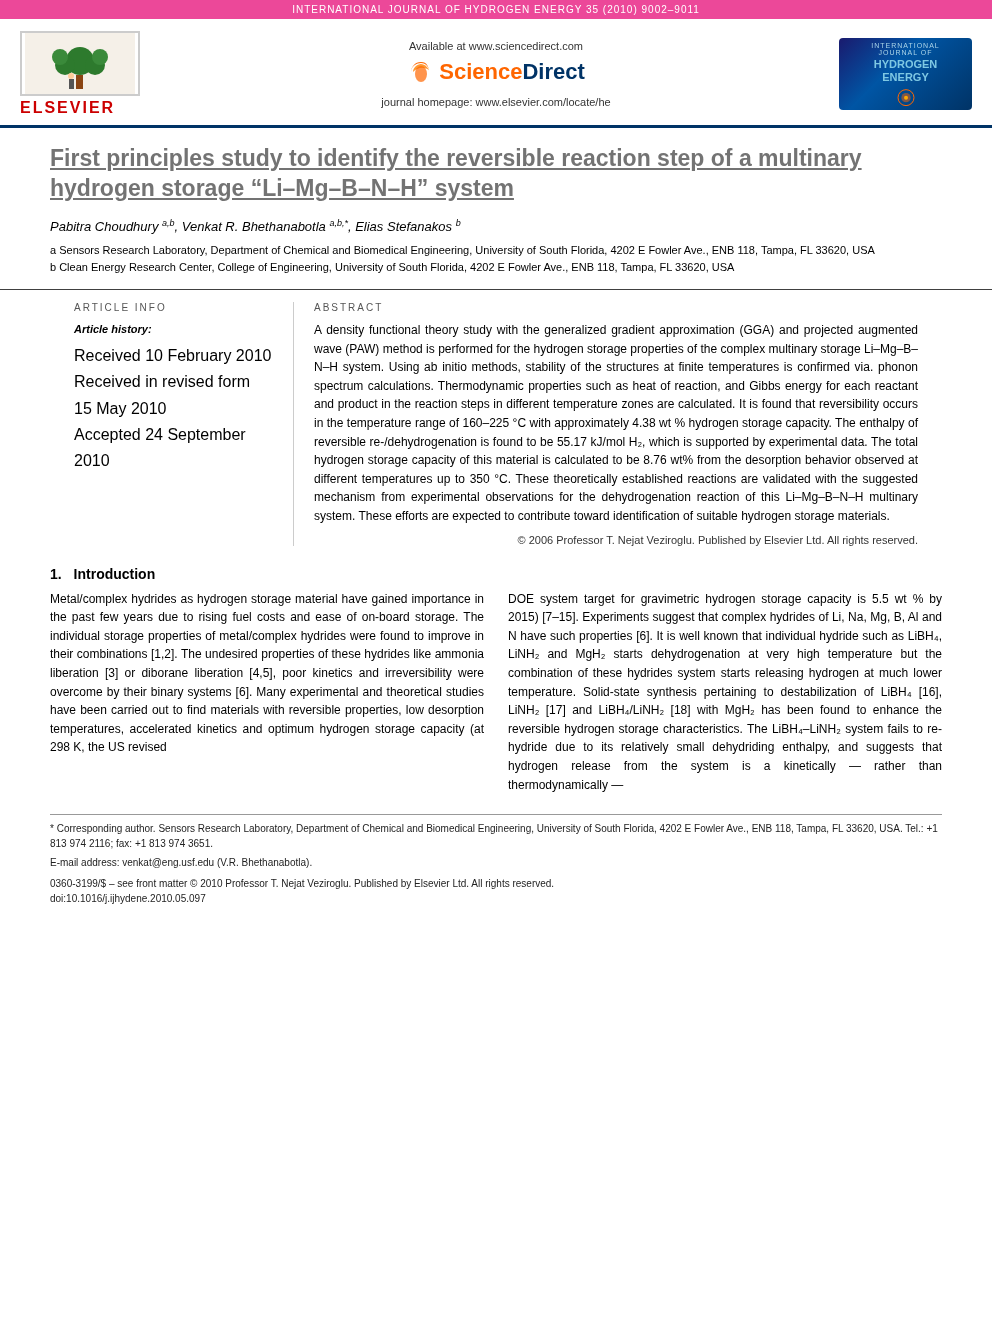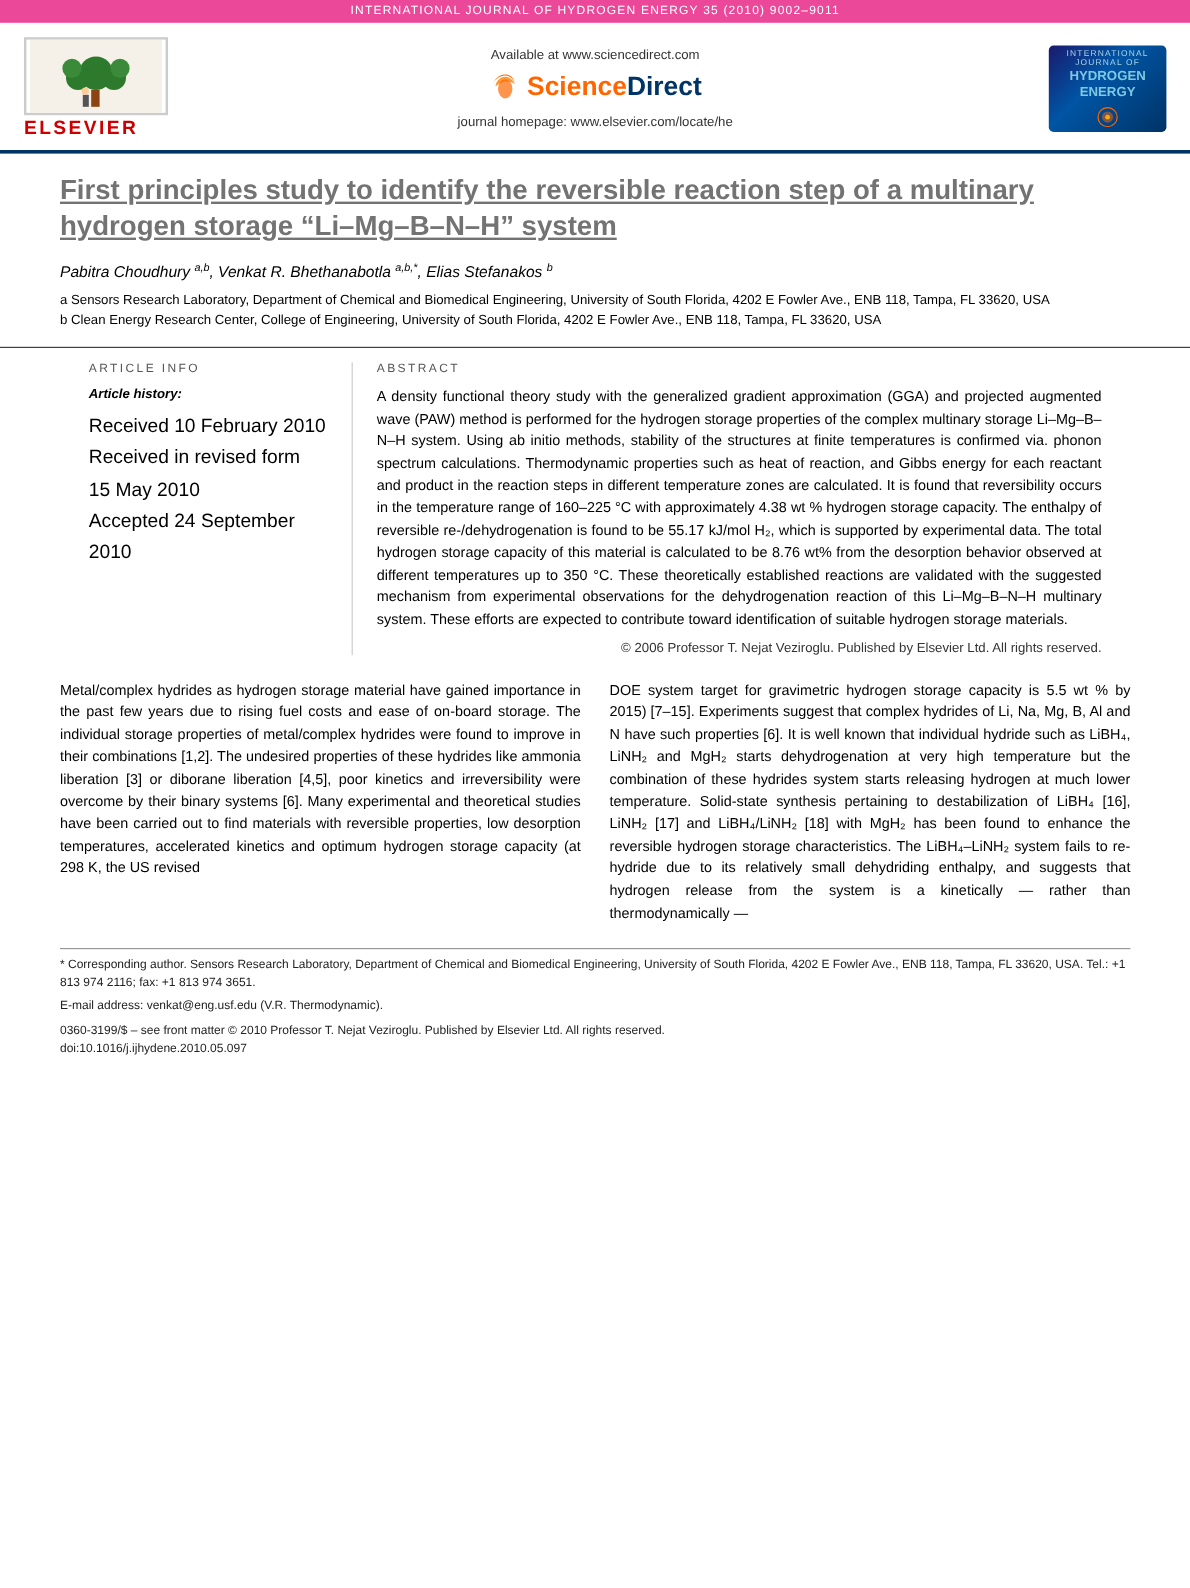--- a/index.html
+++ b/index.html
@@ -79,21 +79,21 @@
       color: #333;
       margin-top: 6px;
     }
     .he-logo {
       width: 130px;
       display: flex;
       flex-direction: column;
       align-items: flex-end;
     }
     .he-logo-box {
-      width: 98px;
+      width: 133px;
       height: 72px;
       background: linear-gradient(135deg, #1a1a6e 0%, #0055a4 40%, #003366 100%);
       border-radius: 4px;
       display: flex;
       flex-direction: column;
       align-items: center;
       justify-content: center;
       color: #fff;
       font-family: Arial, sans-serif;
       font-size: 8px;
@@ -350,30 +350,34 @@
   </div>
 
   <div class="right-col">
     <div class="section-heading">Abstract</div>
     <div class="abstract-text">A density functional theory study with the generalized gradient approximation (GGA) and projected augmented wave (PAW) method is performed for the hydrogen storage properties of the complex multinary storage Li–Mg–B–N–H system. Using ab initio methods, stability of the structures at finite temperatures is confirmed via. phonon spectrum calculations. Thermodynamic properties such as heat of reaction, and Gibbs energy for each reactant and product in the reaction steps in different temperature zones are calculated. It is found that reversibility occurs in the temperature range of 160–225 °C with approximately 4.38 wt % hydrogen storage capacity. The enthalpy of reversible re-/dehydrogenation is found to be 55.17 kJ/mol H₂, which is supported by experimental data. The total hydrogen storage capacity of this material is calculated to be 8.76 wt% from the desorption behavior observed at different temperatures up to 350 °C. These theoretically established reactions are validated with the suggested mechanism from experimental observations for the dehydrogenation reaction of this Li–Mg–B–N–H multinary system. These efforts are expected to contribute toward identification of suitable hydrogen storage materials.</div>
     <div class="copyright-line">© 2006 Professor T. Nejat Veziroglu. Published by Elsevier Ltd. All rights reserved.</div>
   </div>
 </div>
 
 <div class="body-section">
+  <div class="section-title">
+    <span class="section-number">1.</span>
+    <span>Introduction</span>
+  </div>
 
   <div class="body-two-col">
     <div class="body-left">
       <p class="body-text">Metal/complex hydrides as hydrogen storage material have gained importance in the past few years due to rising fuel costs and ease of on-board storage. The individual storage properties of metal/complex hydrides were found to improve in their combinations [1,2]. The undesired properties of these hydrides like ammonia liberation [3] or diborane liberation [4,5], poor kinetics and irreversibility were overcome by their binary systems [6]. Many experimental and theoretical studies have been carried out to find materials with reversible properties, low desorption temperatures, accelerated kinetics and optimum hydrogen storage capacity (at 298 K, the US revised</p>
     </div>
     <div class="body-right">
       <p class="body-text">DOE system target for gravimetric hydrogen storage capacity is 5.5 wt % by 2015) [7–15]. Experiments suggest that complex hydrides of Li, Na, Mg, B, Al and N have such properties [6]. It is well known that individual hydride such as LiBH₄, LiNH₂ and MgH₂ starts dehydrogenation at very high temperature but the combination of these hydrides system starts releasing hydrogen at much lower temperature. Solid-state synthesis pertaining to destabilization of LiBH₄ [16], LiNH₂ [17] and LiBH₄/LiNH₂ [18] with MgH₂ has been found to enhance the reversible hydrogen storage characteristics. The LiBH₄–LiNH₂ system fails to re-hydride due to its relatively small dehydriding enthalpy, and suggests that hydrogen release from the system is a kinetically — rather than thermodynamically —</p>
     </div>
   </div>
 </div>
 
 <div class="footer-divider"></div>
 <div class="footnote-area">
   <div class="star-note">* Corresponding author. Sensors Research Laboratory, Department of Chemical and Biomedical Engineering, University of South Florida, 4202 E Fowler Ave., ENB 118, Tampa, FL 33620, USA. Tel.: +1 813 974 2116; fax: +1 813 974 3651.</div>
-  <div>E-mail address: venkat@eng.usf.edu (V.R. Thermodynamic).</div>
+  <div>E-mail address: venkat@eng.usf.edu (V.R. Bhethanabotla).</div>
   <div class="issn-note">0360-3199/$ – see front matter © 2010 Professor T. Nejat Veziroglu. Published by Elsevier Ltd. All rights reserved.</div>
   <div>doi:10.1016/j.ijhydene.2010.05.097</div>
 </div>
 
 </body></html>

